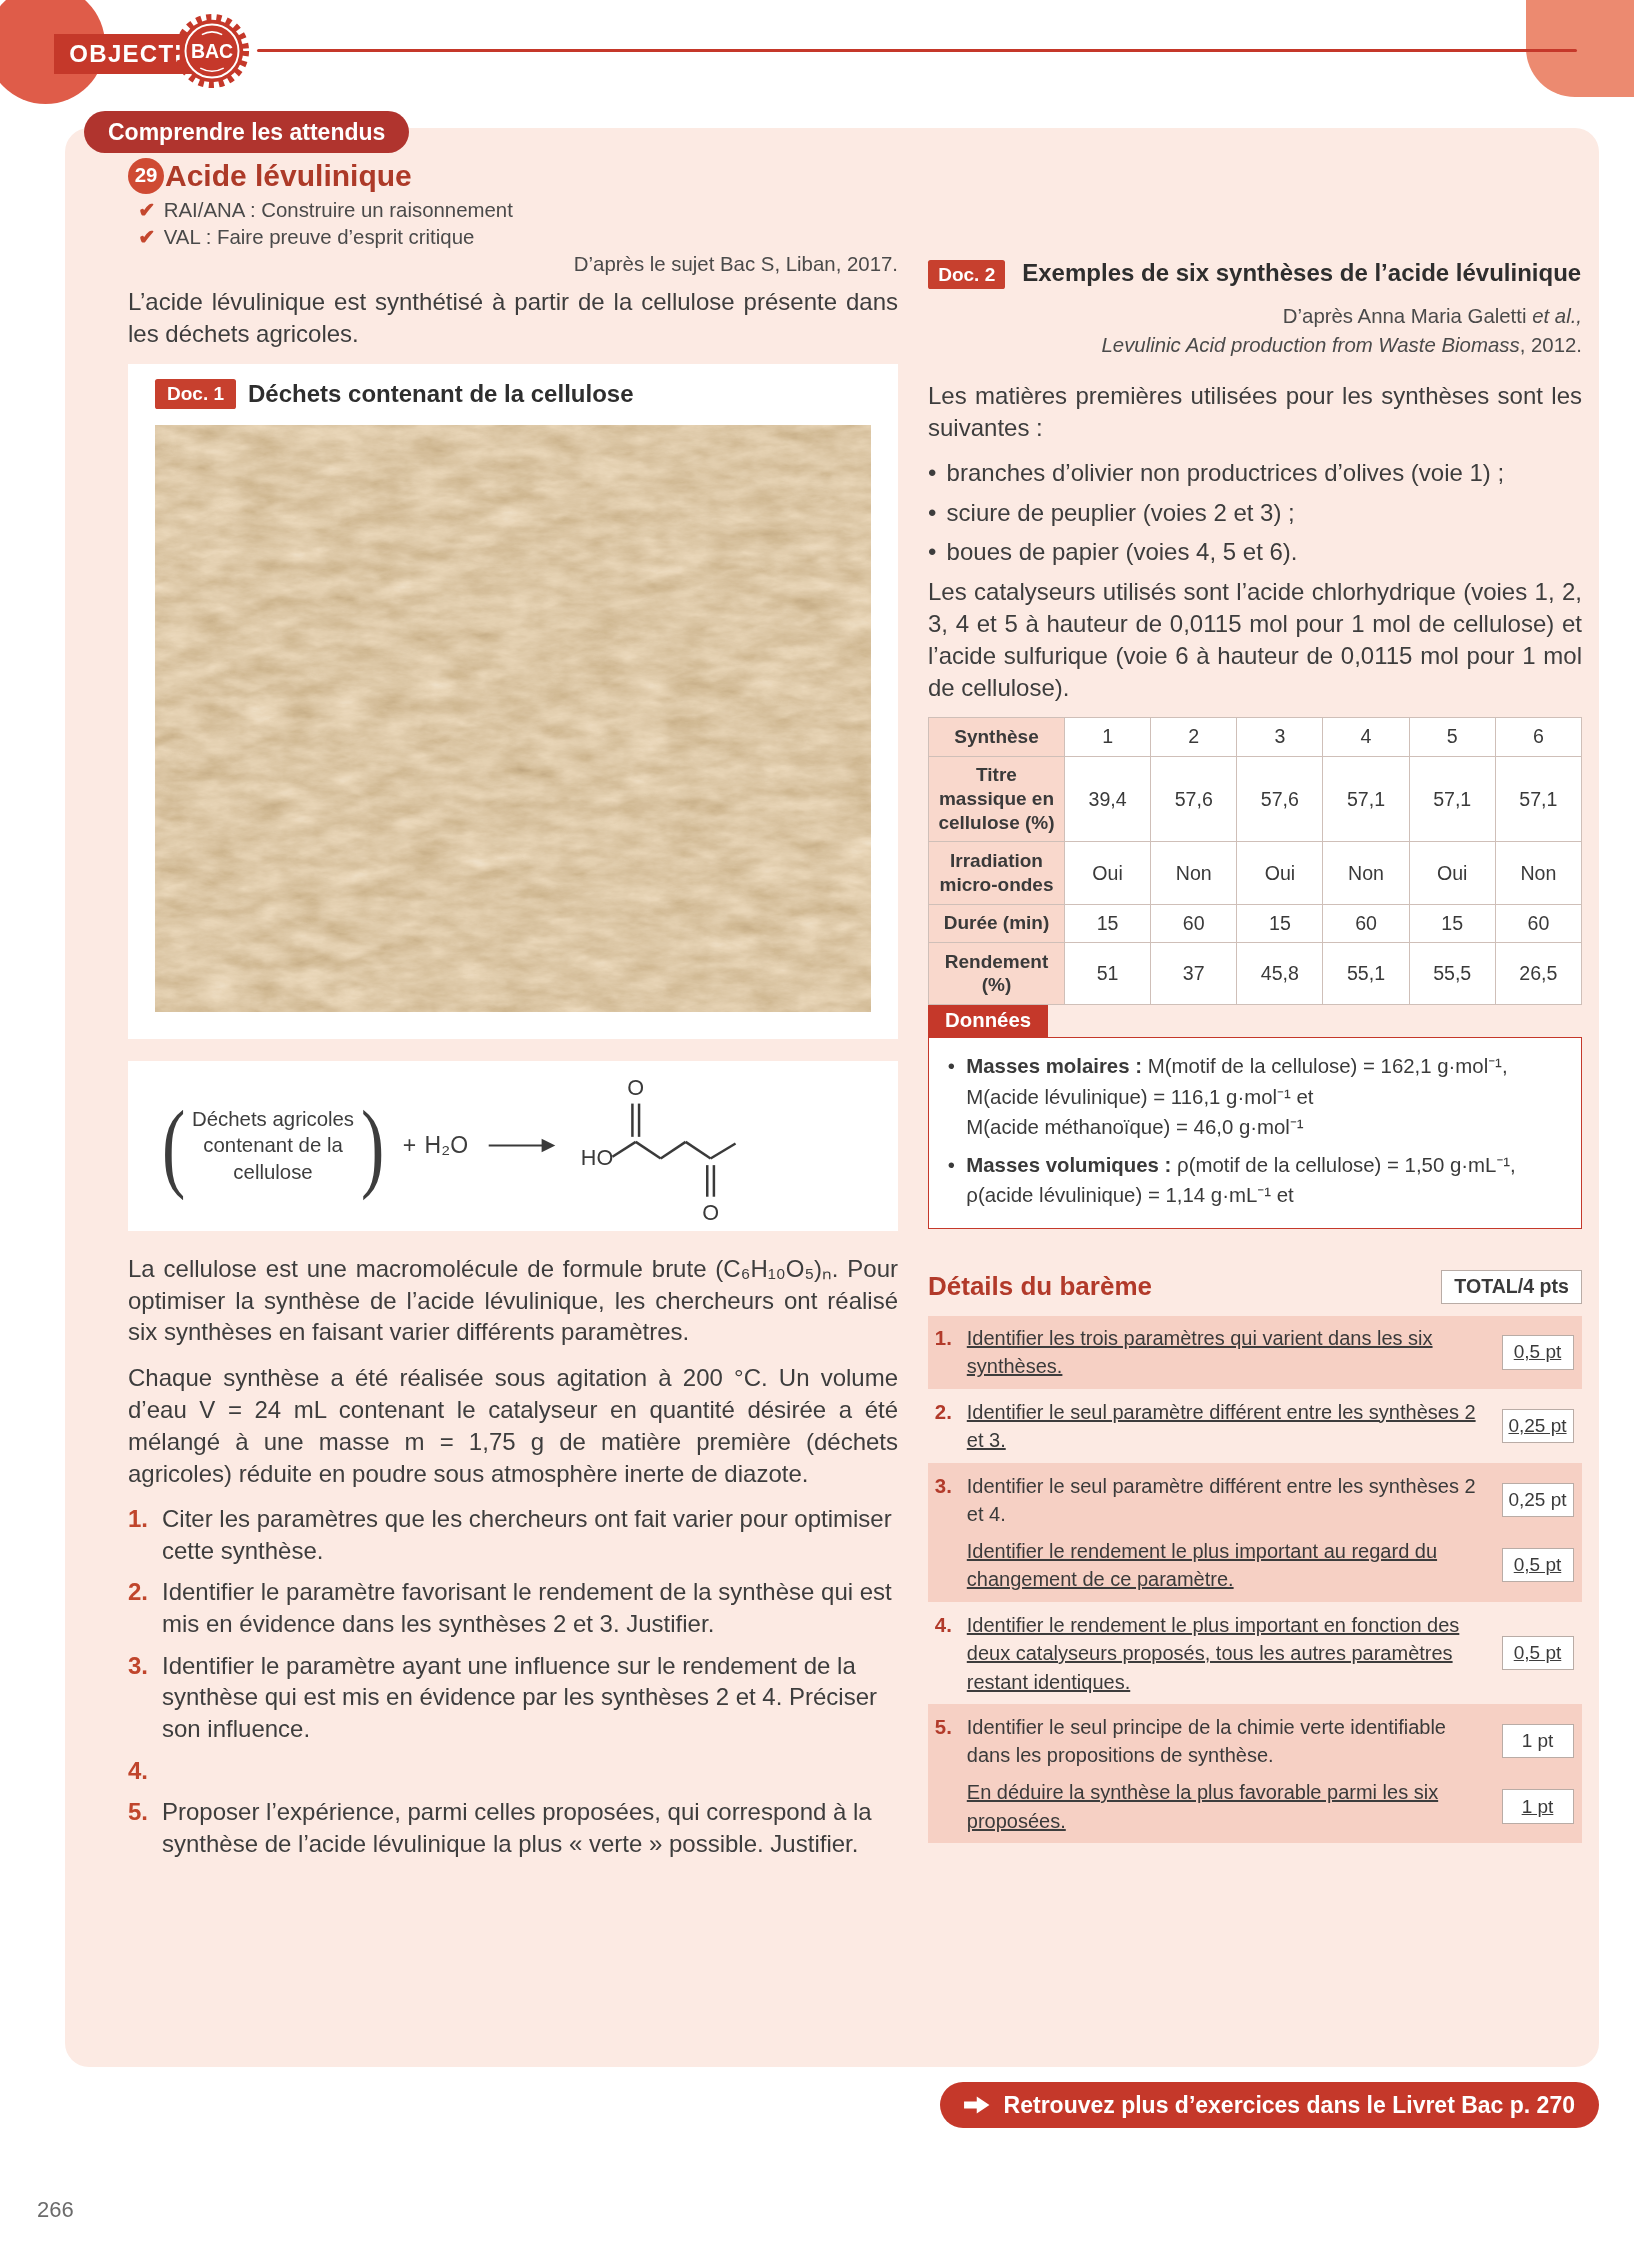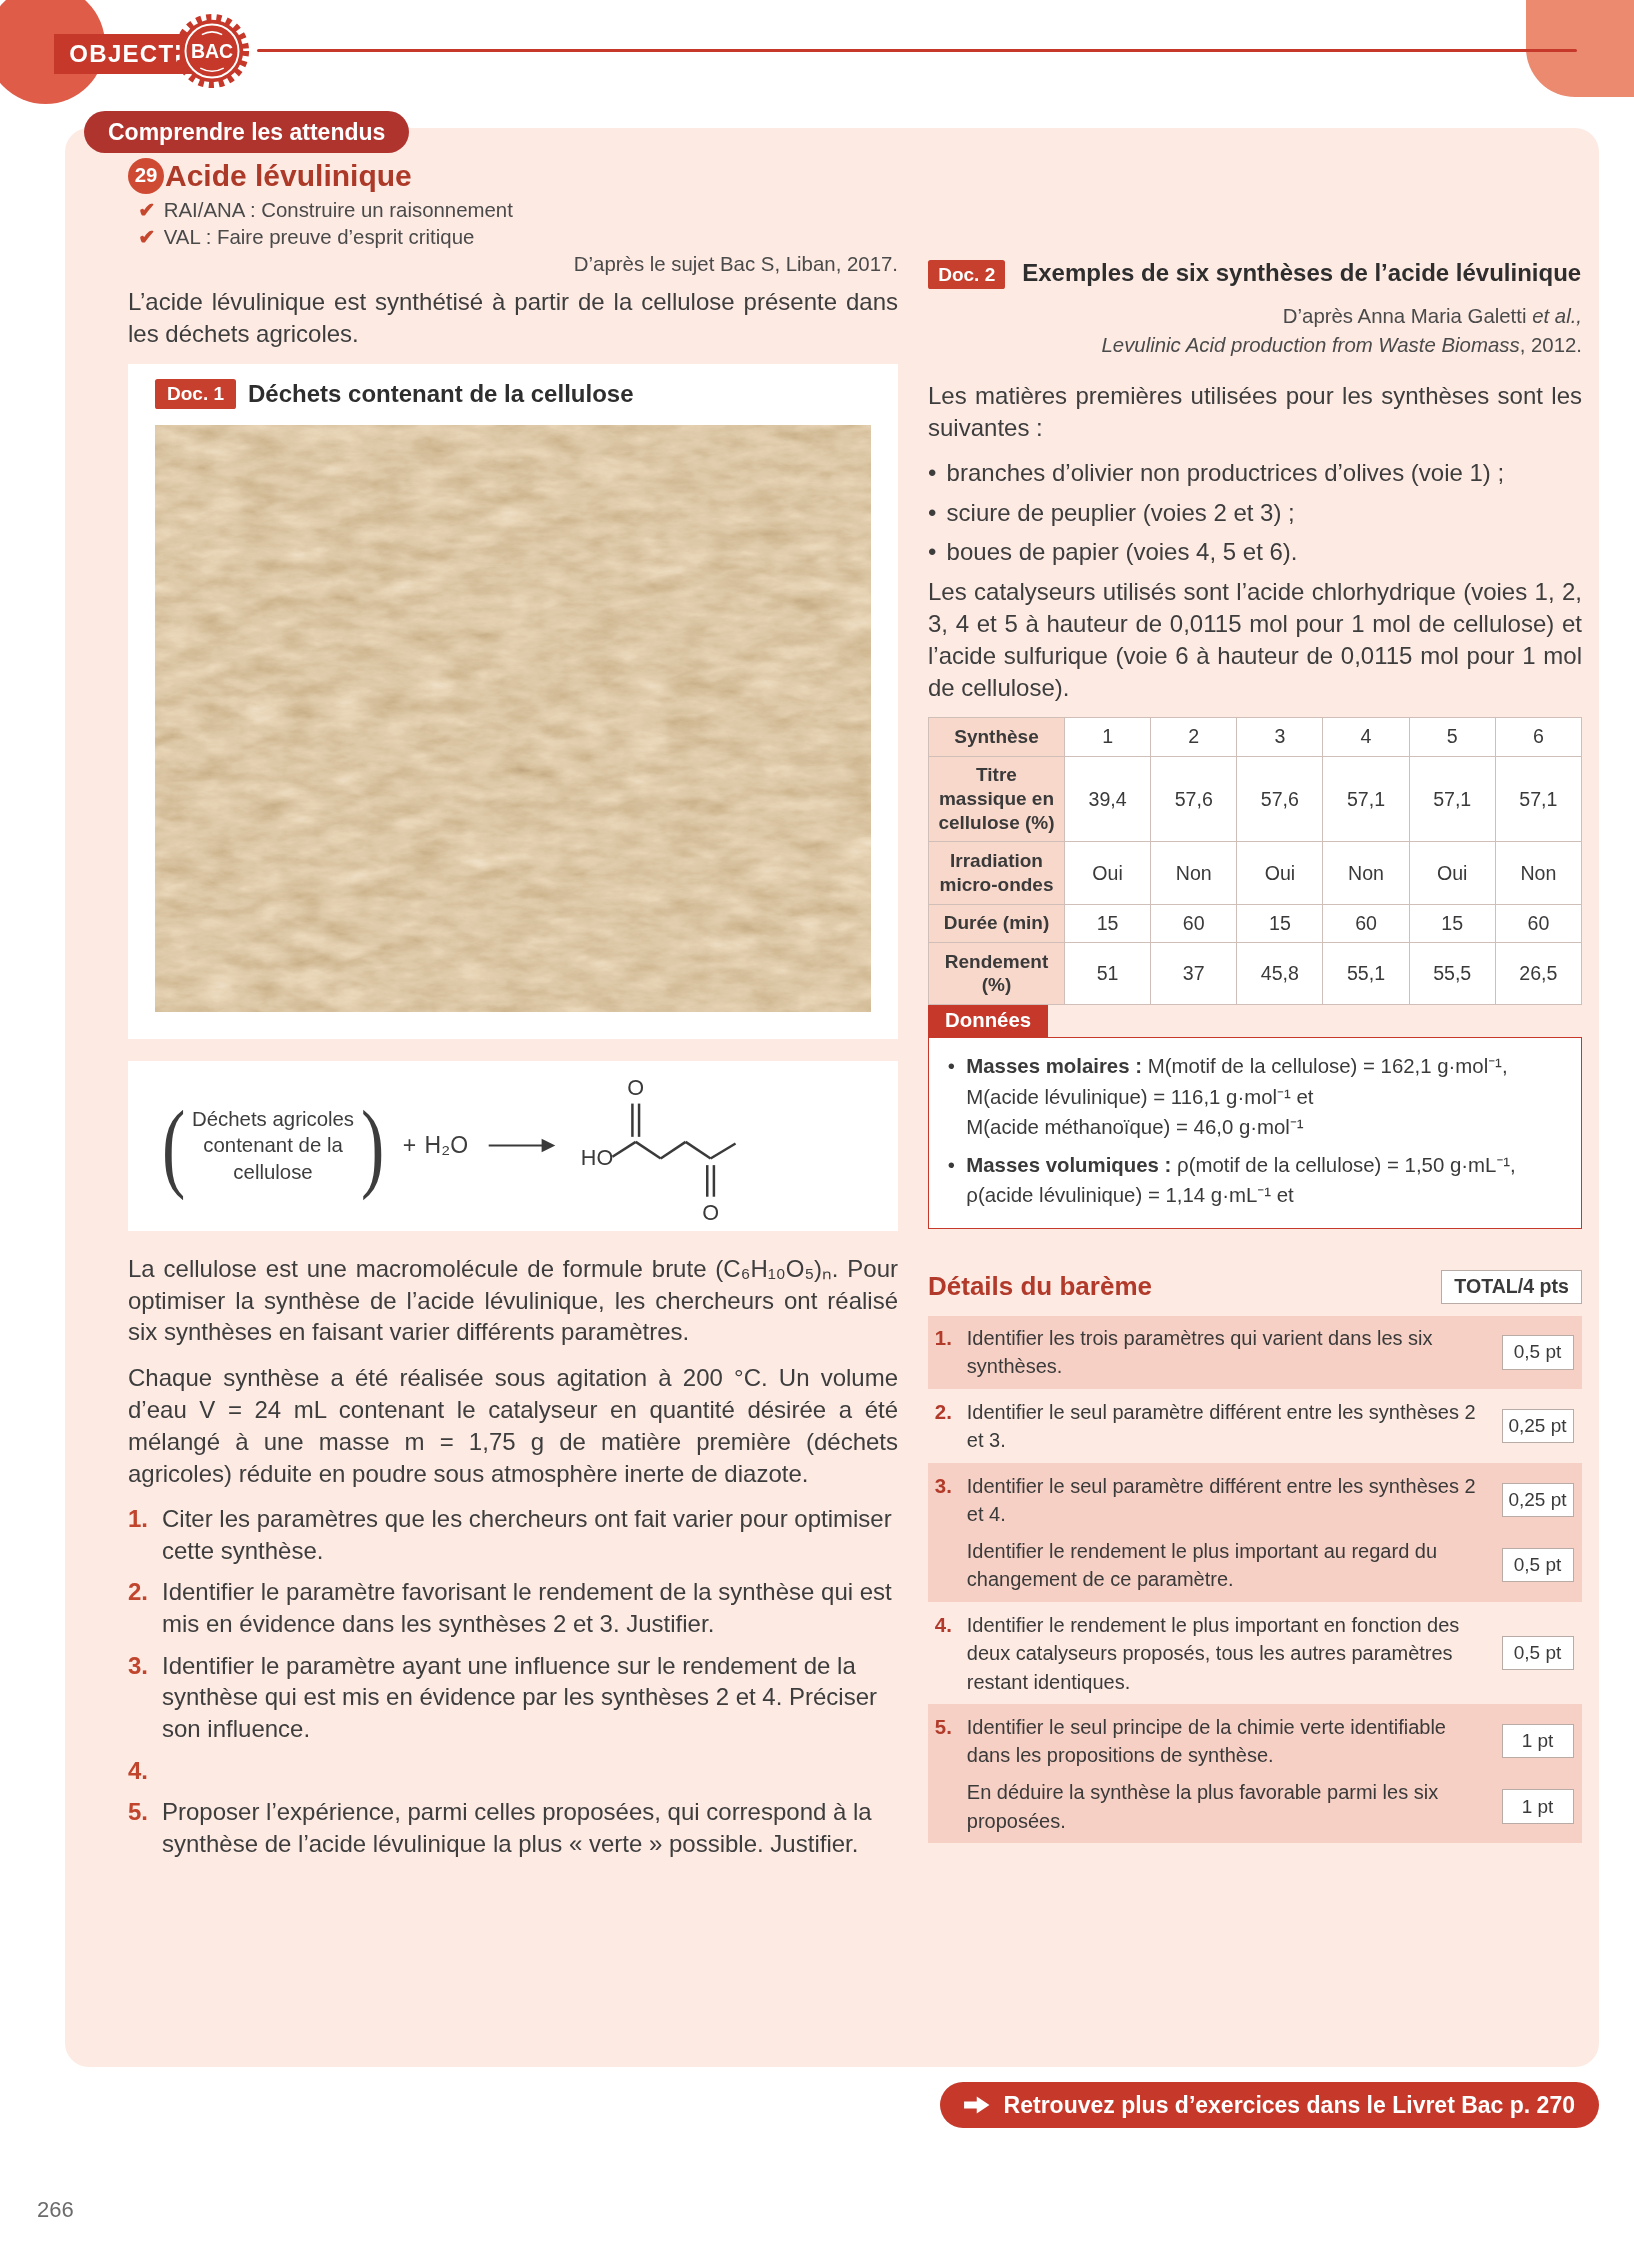--- a/index.html
+++ b/index.html
@@ -78,21 +78,21 @@
 
   .bareme { margin-top:41px; }
   .bareme-head { display:flex; justify-content:space-between; align-items:center; margin-bottom:12px; }
   .bareme-title { color:#b23a2a; font-weight:bold; font-size:26px; }
   .total-badge { background:#fff; border:1.7px solid #b9aca6; padding:4.3px 12px; font-size:19.6px; font-weight:bold; color:#3a3a3a; }
   .b-row { display:flex; padding:8.5px 8.5px 8.5px 6.8px; }
   .b-row.tint { background:#f6d0c4; }
   .b-num { width:32px; flex:none; color:#b23a2a; font-weight:bold; font-size:20.4px; line-height:1.45; }
   .b-entries { flex:1; }
   .b-entry { display:flex; align-items:center; gap:12px; margin-bottom:8.5px; }
-  .b-entry:last-child { margin-bottom:0; }
+  .b-entry:last-child { margin-bottom:0;text-decoration:underline; }
   .b-text { flex:1; font-size:20px; line-height:1.42; color:#3a3a3a; }
   .b-pts { flex:none; width:72px; background:#fff; border:1.7px solid #b9aca6; text-align:center; padding:5.1px 1.7px; font-size:19px; color:#3a3a3a; }
 
   
   .footer-banner { position:absolute; right:36px; top:2082px; height:46px; background:#c5382a; border-radius:23px; display:flex; align-items:center; gap:13.6px; padding:0 24px; color:#fff; font-weight:bold; font-size:23px; }
   .page-num { position:absolute; left:37px; top:2197px; font-size:22px; color:#6b6b6b; }
 </style>
 </head>
 <body>
 

